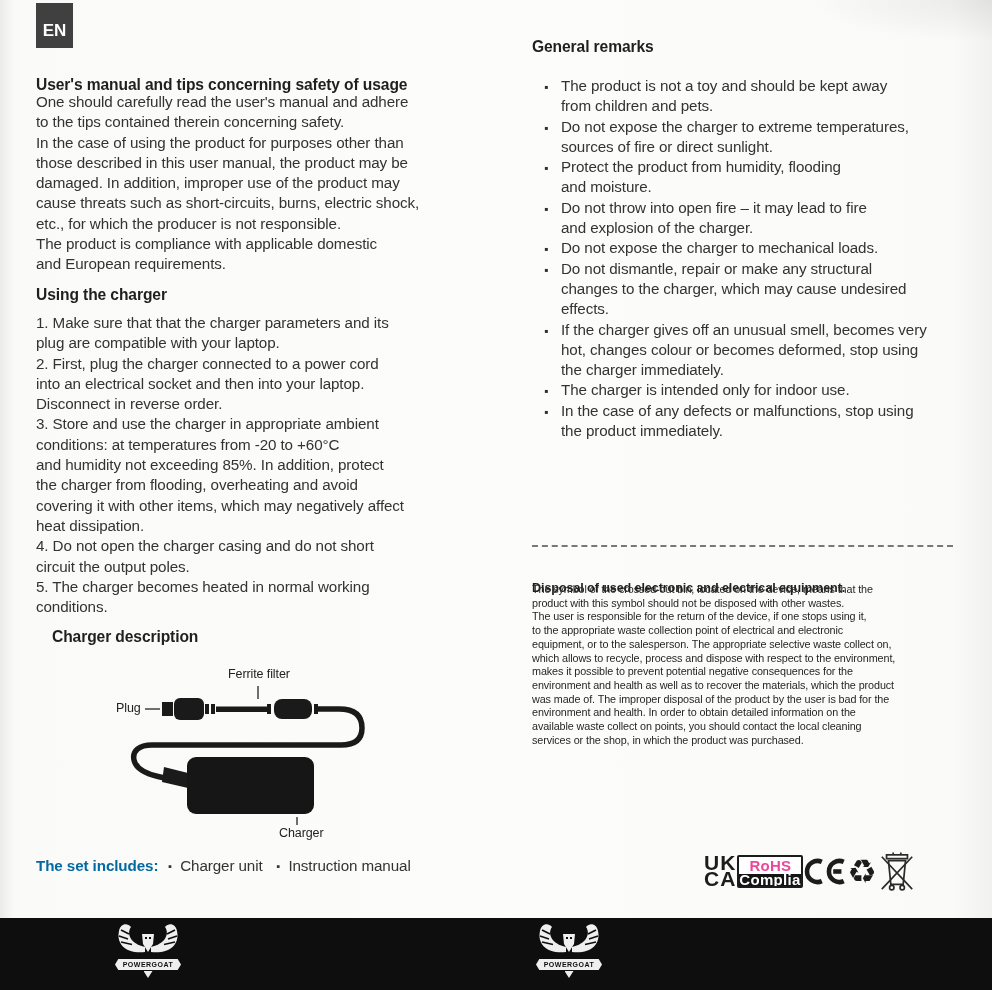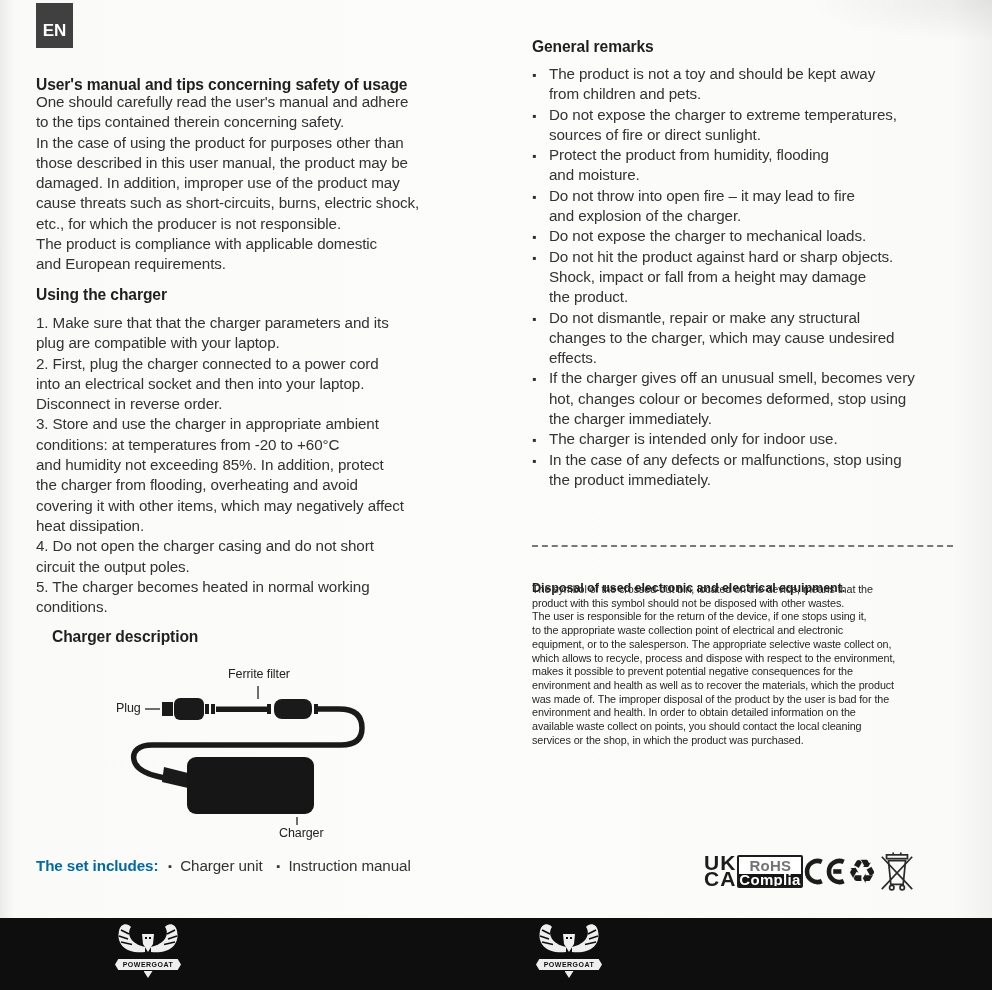--- a/index.html
+++ b/index.html
@@ -18,41 +18,41 @@
   .badge{
     left:36px;top:3px;width:37px;height:45px;background:#404040;
     color:#fff;font-weight:700;font-size:17px;
     display:flex;align-items:center;justify-content:center;padding-top:10px;box-sizing:border-box;
   }
   .h-main{font-size:15.6px;letter-spacing:-0.1px;}
   .body-text{font-size:15.2px;line-height:20.3px;letter-spacing:-0.1px;color:#333;}
   .fineprint{font-size:10.8px;line-height:13.7px;letter-spacing:-0.1px;color:#262626;}
   .h-small{font-size:12.6px;letter-spacing:-0.1px;}
 
-  ul.sq{list-style:none;margin:0;padding:0;}
+  ul.sq{list-style:none;margin:12px;padding:0;}
   ul.sq li{position:relative;padding-left:17px;margin:0;}
   ul.sq li::before{content:"▪";position:absolute;left:0;top:1px;font-size:12px;color:#2e2e2e;}
 
   .dashes{border-top:2px dashed #4d4d4d;opacity:.75;height:0;}
 
   
   .set-row{display:flex;align-items:baseline;font-size:15.2px;color:#333;letter-spacing:-0.1px;}
   .set-row .lbl{font-weight:700;color:#0369a1;margin-right:10px;}
   .set-row .inc-item{margin-right:14px;}
   .set-row .inc-item::before{content:"▪";font-size:11px;margin-right:8px;position:relative;top:-1px;}
 
   
   .diagram{left:36px;top:655px;width:432px;height:200px;}
   .diagram .dlabel{position:absolute;font-size:12.5px;color:#222;letter-spacing:-0.1px;}
 
   
   .marks{left:704px;top:850px;display:flex;align-items:center;gap:1px;}
   .ukca{font-weight:800;font-size:21px;line-height:16px;color:#1c1c1c;letter-spacing:1px;}
   .rohs{width:62px;border:2.5px solid #1c1c1c;border-radius:2px;background:#fff;overflow:hidden;text-align:center;}
-  .rohs .top{font-weight:800;font-size:15px;line-height:17px;color:#737373;letter-spacing:0.2px;}
+  .rohs .top{font-weight:800;font-size:15px;line-height:17px;color:#ec4899;letter-spacing:0.2px;}
   .rohs .bot{background:#141414;color:#fff;font-weight:700;font-size:15px;line-height:12px;letter-spacing:0.3px;}
   .recy{font-family:"DejaVu Sans",sans-serif;font-size:33px;line-height:33px;color:#1c1c1c;}
 
   
   .footer{left:0;top:918px;width:992px;height:72px;background:#0e0e0e;}
   .plogo{position:absolute;top:3px;width:72px;text-align:center;}
   .plogo .ribbon{
     margin:-2px auto 0;width:66px;height:11px;background:#efefef;color:#0e0e0e;
     font-size:7px;font-weight:700;letter-spacing:0.5px;line-height:11.5px;
     clip-path:polygon(0% 50%,5% 0%,95% 0%,100% 50%,95% 100%,5% 100%);
@@ -144,23 +144,20 @@
 <ul class="abs sq body-text" style="left:532px;top:64px;width:445px;">
   <li><span class="pre">The product is not a toy and should be kept away
 from children and pets.</span></li>
   <li><span class="pre">Do not expose the charger to extreme temperatures,
 sources of fire or direct sunlight.</span></li>
   <li><span class="pre">Protect the product from humidity, flooding
 and moisture.</span></li>
   <li><span class="pre">Do not throw into open fire – it may lead to fire
 and explosion of the charger.</span></li>
   <li><span class="pre">Do not expose the charger to mechanical loads.</span></li>
-  <li><span class="pre">Do not hit the product against hard or sharp objects.
-Shock, impact or fall from a height may damage
-the product.</span></li>
   <li><span class="pre">Do not dismantle, repair or make any structural
 changes to the charger, which may cause undesired
 effects.</span></li>
   <li><span class="pre">If the charger gives off an unusual smell, becomes very
 hot, changes colour or becomes deformed, stop using
 the charger immediately.</span></li>
   <li><span class="pre">The charger is intended only for indoor use.</span></li>
   <li><span class="pre">In the case of any defects or malfunctions, stop using
 the product immediately.</span></li>
 </ul>

